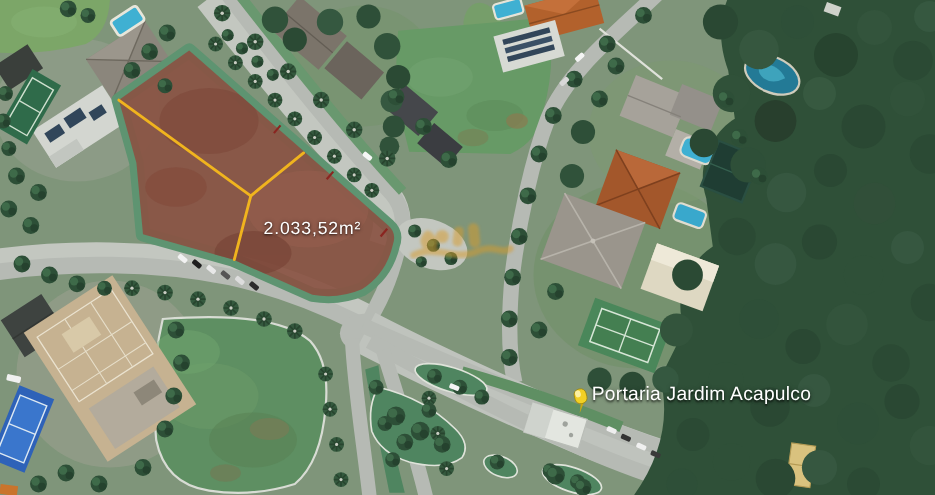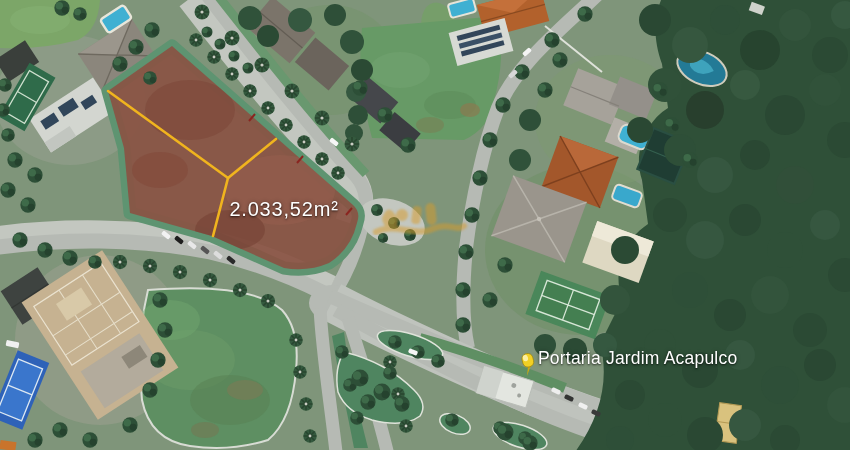--- a/index.html
+++ b/index.html
@@ -9,21 +9,21 @@
     background:#7f957a;
   }
   .stage svg{position:absolute;left:0;top:0;}
   .map-label{
     position:absolute;color:#fff;white-space:nowrap;
     text-shadow:0 1px 2px rgba(0,0,0,.65), 0 0 4px rgba(0,0,0,.35);
     pointer-events:none;
   }
   .area-label{
     left:284px;top:209px;transform:translate(-50%,-50%);
-    font-size:20px;letter-spacing:.8px;
+    font-size:16px;letter-spacing:.8px;
   }
   .poi-label{
     left:538px;top:348px;font-size:17.5px;letter-spacing:.2px;
   }
 </style>
 </head>
 <body>
 
 <div class="stage">
 <svg width="850" height="450" viewBox="0 0 850 450">

